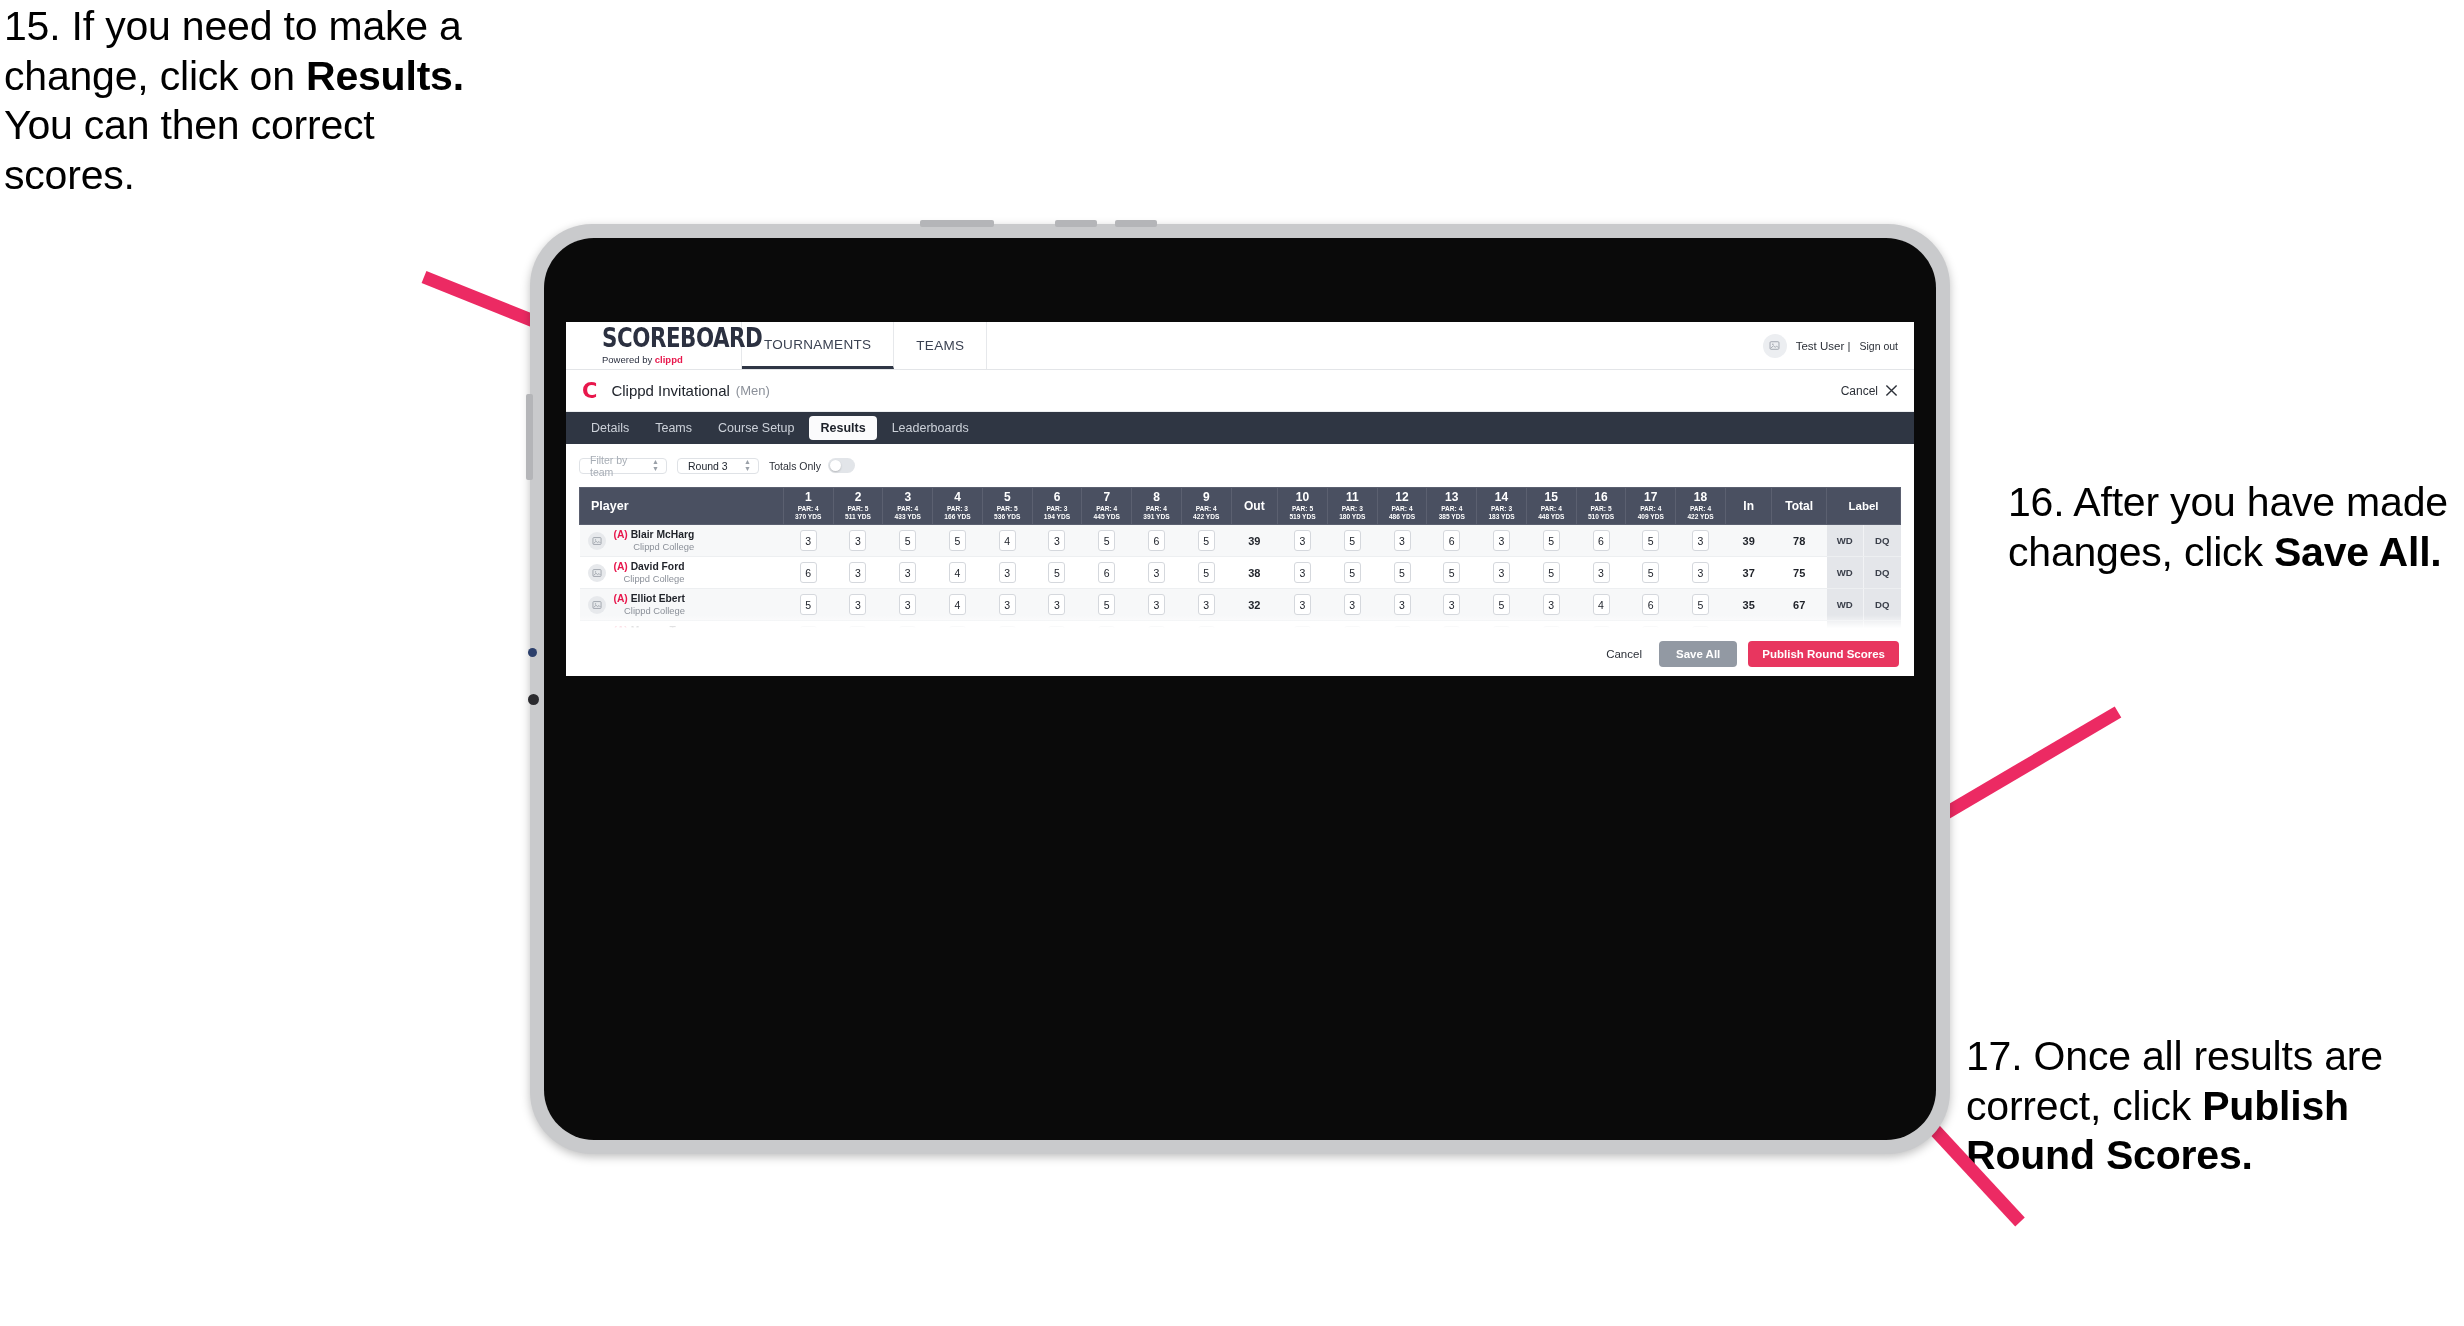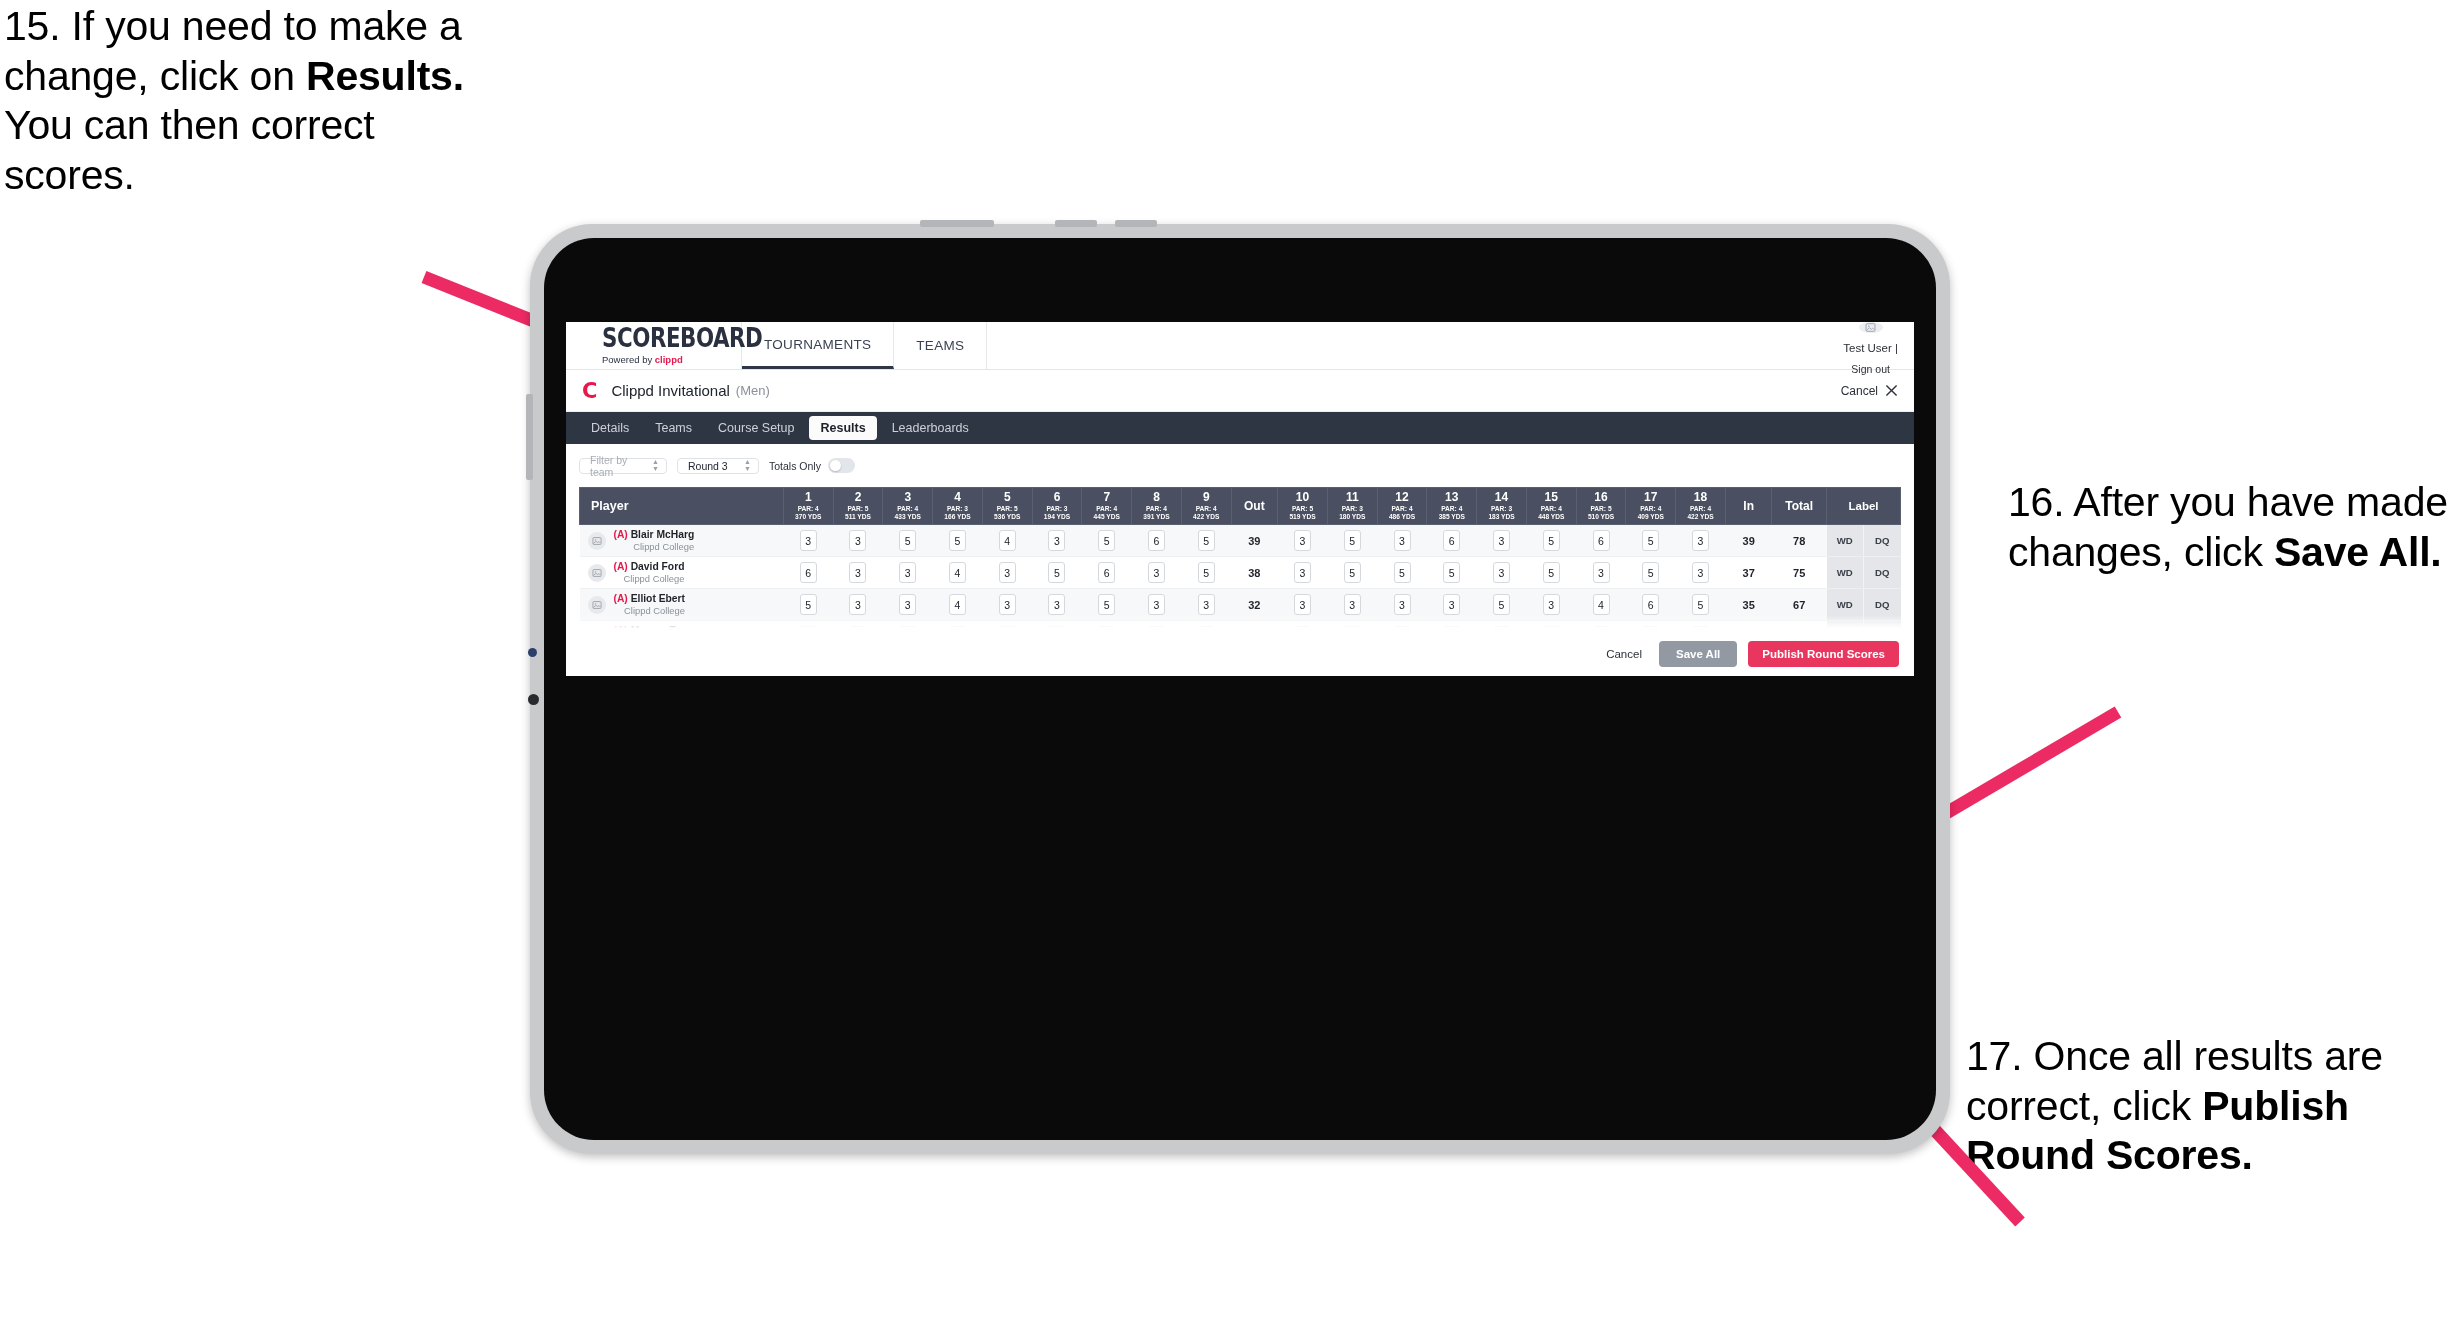--- a/index.html
+++ b/index.html
@@ -78,21 +78,21 @@
   #brand-sub { font-size: 9.5px; color: #2b3040; margin-top: 4px; }
   #brand-sub .pink { color: #e8174c; font-weight: 700; }
   .topnav-item {
     display: flex; align-items: center; padding: 0 22px;
     font-size: 13.5px; color: #3b4252; letter-spacing: .3px;
     border-right: 1px solid #e6e8eb;
   }
   .topnav-item.active { border-bottom: 3px solid #2f3645; }
   #topnav-left { display:flex; border-left: 1px solid #e6e8eb; }
   #topnav-right {
-    margin-left: auto; display: flex; align-items: center; gap: 9px; padding-right: 16px; flex-direction: column;
+    margin-left: auto; display: flex; align-items: center; gap: 9px; padding-right: 16px;
   }
   .avatar-circle {
     width: 24px; height: 24px; border-radius: 50%; background: #eceef1;
     display: flex; align-items: center; justify-content: center;
   }
   #user-name { font-size: 11.5px; color: #2c3038; }
   #sign-out { font-size: 10.5px; color: #2c3038; }
 
   
   #tour-header {

